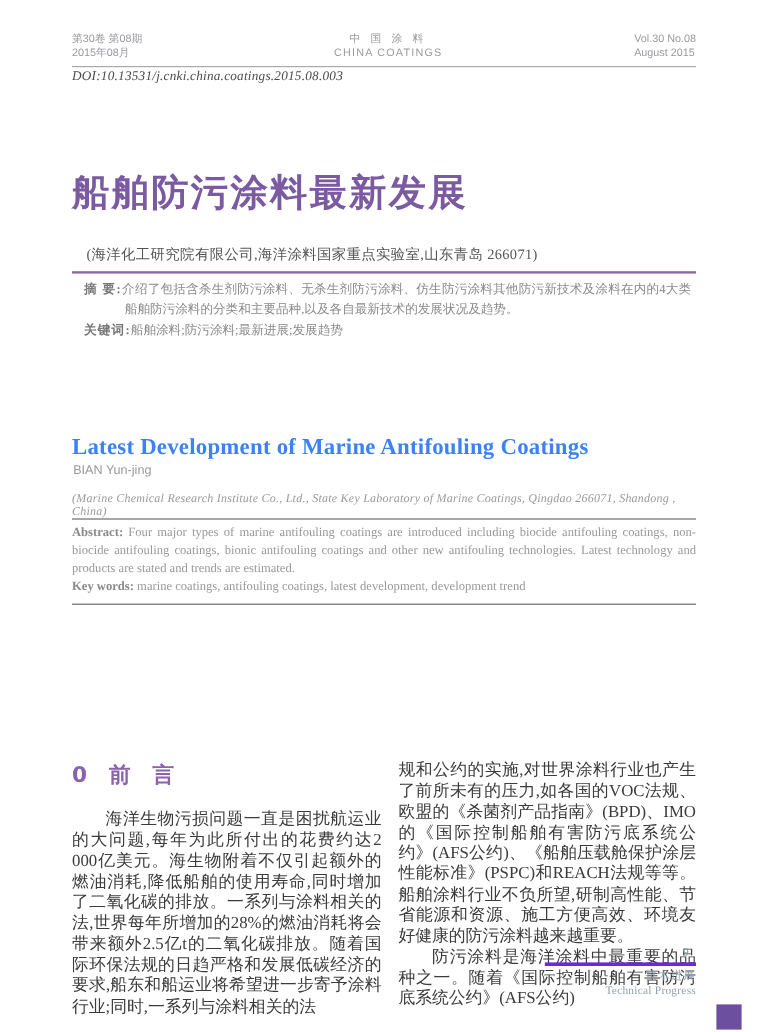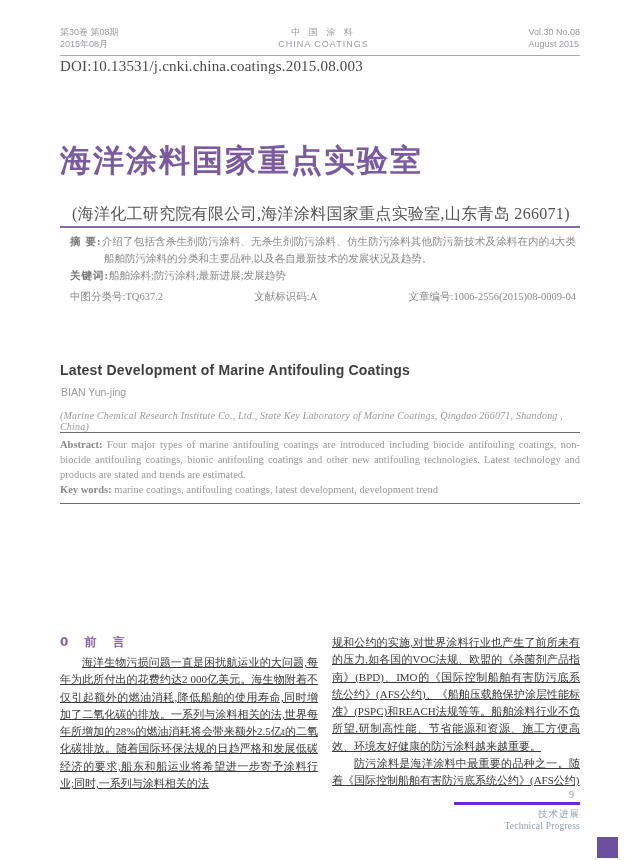--- a/index.html
+++ b/index.html
@@ -20,58 +20,58 @@
     font-size:9px;line-height:12px;color:#9a9aa0;
     border-bottom:1px solid #aaa;padding-bottom:5px;
   }
   .jheader .col{white-space:nowrap;}
   .jheader .col.center{text-align:center;letter-spacing:3px;}
   .jheader .col.center .en{letter-spacing:1px;text-align:center;}
   .jheader .col.right{}
   .doi{
     position:absolute;left:60px;top:58px;
     font-family:"Liberation Serif","DejaVu Serif",serif;
-    font-size:15px;color:#4a4a4a;letter-spacing:.2px;
+    font-size:11px;color:#4a4a4a;letter-spacing:.2px;font-style:italic;
   }
   
   .title-cn{
     position:absolute;left:60px;top:140px;width:520px;
     font-family:"DejaVu Sans","Liberation Sans",sans-serif;
     font-size:31px;font-weight:bold;color:#7b5aa2;letter-spacing:2px;
   }
   .author-row{
     position:absolute;left:62px;top:189px;width:520px;
     font-size:10.5px;color:#555;
   }
   .author-row .sq{font-size:9px;color:#777;margin-right:5px;}
   .affil-cn{
     position:absolute;left:72px;top:204px;width:508px;
-    font-size:16px;color:#555;letter-spacing:.3px;
+    font-size:12px;color:#555;letter-spacing:.3px;
   }
   
   .rule-purple{
     position:absolute;left:60px;top:226px;width:520px;height:0;
     border-top:2px solid #8a68b0;
   }
   .abs-cn{
     position:absolute;left:70px;top:234px;width:506px;
     font-size:10.5px;line-height:16.5px;color:#8a8a8a;
     text-align:justify;
   }
   .abs-cn .para{padding-left:34px;text-indent:-34px;margin:0 0 1px 0;}
   .abs-cn .lab{color:#777;font-weight:bold;letter-spacing:1px;}
   .kw-line{margin:0;}
   .clc-row{
     display:flex;justify-content:space-between;margin-top:4px;white-space:nowrap;
   }
   
   .title-en{
     position:absolute;left:60px;top:362px;width:520px;
-    font-family:Liberation Sans, sans-serif;
-    font-size:14px;font-weight:bold;color:#404040;letter-spacing:.2px;
+    font-family:Liberation Serif, serif;
+    font-size:19px;font-weight:bold;color:#3b82f6;letter-spacing:.2px;
   }
   .author-en{
     position:absolute;left:61px;top:386px;width:520px;
     font-family:Liberation Sans, sans-serif;
     font-size:10.5px;color:#9a9a9a;
   }
   .affil-en{
     position:absolute;left:60px;top:410px;width:520px;
     font-size:10px;font-style:italic;color:#9a9a9a;letter-spacing:.2px;
   }
@@ -85,27 +85,26 @@
   .abs-en p{margin:0;}
   
   .body-cols{
     position:absolute;left:60px;top:634px;width:520px;
     display:flex;gap:14px;
   }
   .colL{width:258px;}
   .colR{width:248px;}
   .sec-head{
     font-family:"DejaVu Sans","Liberation Sans",sans-serif;
-    font-size:12px;font-weight:bold;color:#8a63ac;
-    letter-spacing:6px;margin:0 0 3px 0;
+    font-size:18px;font-weight:bold;color:#8a63ac;
+    letter-spacing:6px;margin:0 0 17px 0;
   }
   .body-cols p{
-    margin:0;font-size:11px;line-height:17.3px;color:#3b3b3b;
+    margin:0;font-size:14px;line-height:17.3px;color:#3b3b3b;
     text-align:justify;
-    text-decoration:underline;
   }
   .indent{text-indent:2em;}
   
   .footer{
     position:absolute;right:58px;top:789px;width:126px;text-align:right;
     font-family:"Liberation Serif","DejaVu Serif",serif;
   }
   .footer .pnum{font-size:10px;color:#8b97a2;padding-right:6px;margin-bottom:2px;}
   .footer .labels{
     border-top:3px solid #6d28d9;padding-top:3px;
@@ -132,39 +131,34 @@
       <div class="en">CHINA COATINGS</div>
     </div>
     <div class="col right">
       <div>Vol.30 No.08</div>
       <div>August 2015</div>
     </div>
   </div>
 
   <div class="doi">DOI:10.13531/j.cnki.china.coatings.2015.08.003</div>
 
-  <h1 class="title-cn" style="margin:0">海洋涂料国家重点实验室</h1>
+  <h1 class="title-cn" style="margin:0">船舶防污涂料最新发展</h1>
 
 
   <div class="affil-cn">(海洋化工研究院有限公司,海洋涂料国家重点实验室,山东青岛  266071)</div>
 
   <div class="rule-purple"></div>
 
   <div class="abs-cn">
     <p class="para">
       <span class="lab">摘  要:</span><span>介绍了包括含杀生剂防污涂料、无杀生剂防污涂料、仿生防污涂料其他防污新技术及涂料在内的4大类船舶防污涂料的分类和主要品种,以及各自最新技术的发展状况及趋势。</span>
     </p>
     <p class="kw-line">
       <span class="lab">关键词:</span><span>船舶涂料;防污涂料;最新进展;发展趋势</span>
     </p>
-    <div class="clc-row">
-      <span><span>中图分类号:</span><span>TQ637.2</span></span>
-      <span><span>文献标识码:</span><span>A</span></span>
-      <span><span>文章编号:</span><span>1006-2556(2015)08-0009-04</span></span>
-    </div>
   </div>
 
   <h2 class="title-en" style="margin:0">Latest Development of Marine Antifouling Coatings</h2>
   <div class="author-en">BIAN Yun-jing</div>
   <div class="affil-en">(Marine Chemical Research Institute Co., Ltd., State Key Laboratory of Marine Coatings, Qingdao 266071, Shandong , China)</div>
 
   <div class="abs-en">
     <p>
       <span class="lab">Abstract:</span><span> Four major types of marine antifouling coatings are introduced including biocide antifouling coatings, non-biocide antifouling coatings, bionic antifouling coatings and other new antifouling technologies. Latest technology and products are stated and trends are estimated.</span>
     </p>

